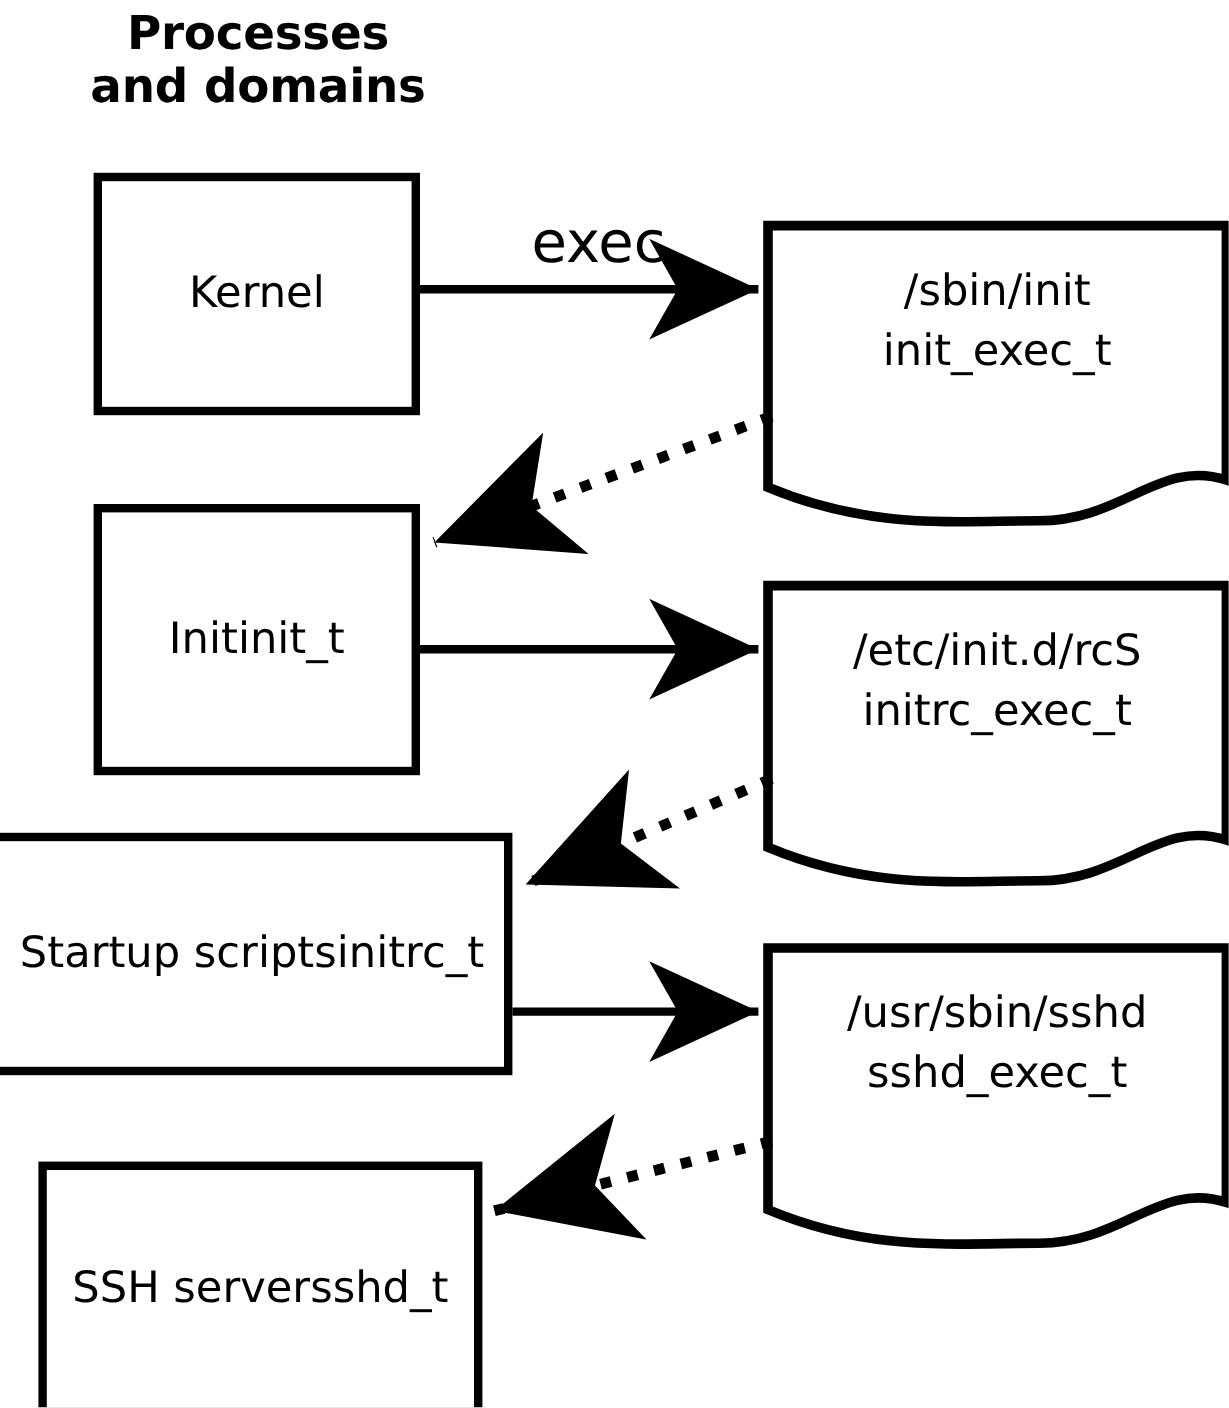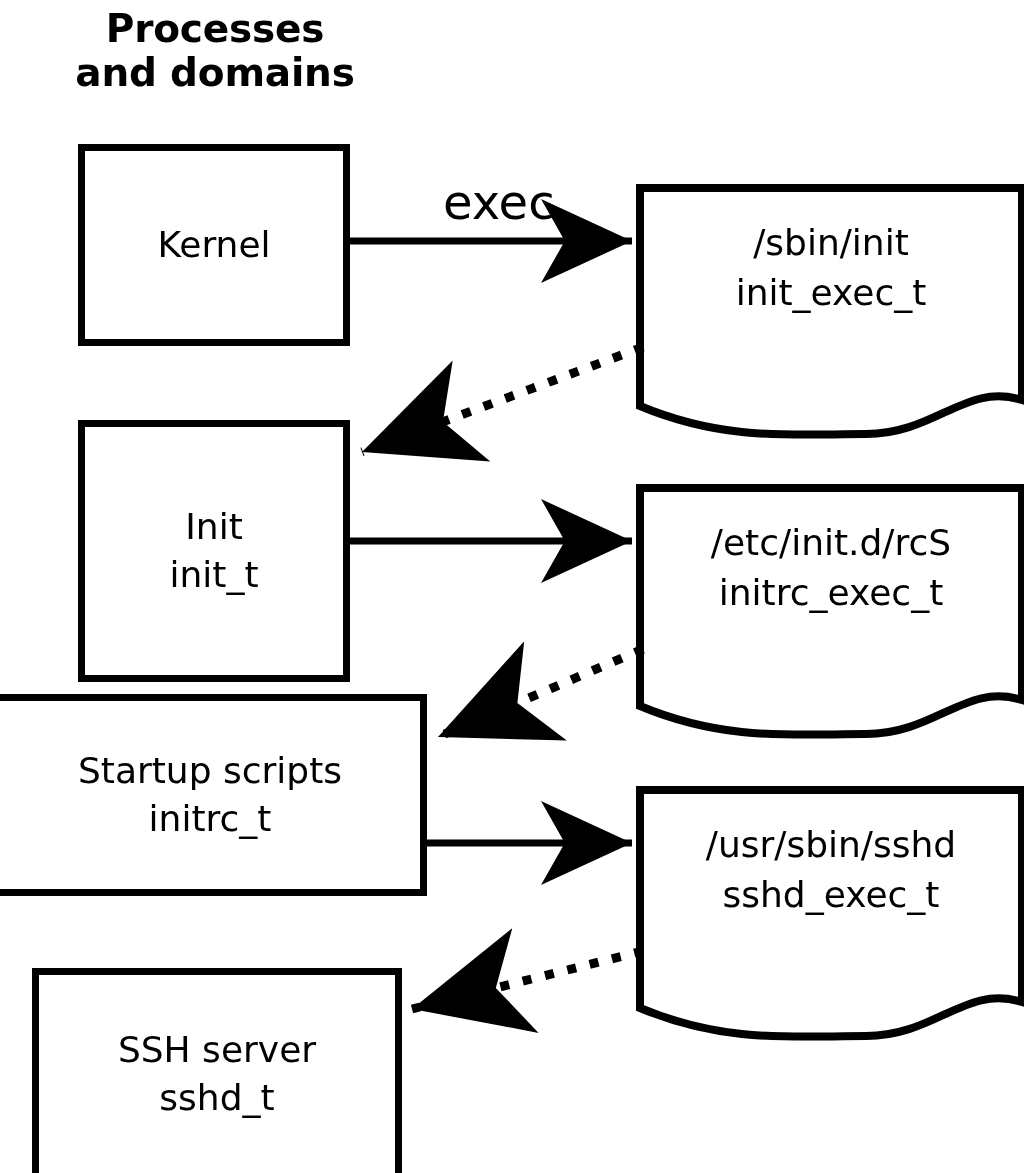--- a/index.html
+++ b/index.html
@@ -37,36 +37,35 @@
     left: 640px;
     top: 7px;
     width: 380px;
   }
   .proc-box {
     position: absolute;
     box-sizing: border-box;
     border: 7px solid #000000;
     background: #ffffff;
     display: flex;
-    flex-direction: column;
     align-items: center;
     justify-content: center;
     color: #000000;
     font-family: "DejaVu Sans", sans-serif;
     font-size: 36px;
     line-height: 48px;
     text-align: center;
   }
   .proc-box .line1,
   .proc-box .line2 {
     display: block;
     white-space: nowrap;
   }
   #box-kernel   { left: 78px;  top: 144px;  width: 272px; height: 202px; }
-  #box-init     { left: 78px;  top: 420px;  width: 272px; height: 262px; }
+  #box-init     { left: 78px;  top: 420px;  width: 272px; height: 226px; }
   #box-initrc   { left: -7px;  top: 694px;  width: 434px; height: 202px; }
   #box-sshd     { left: 32px;  top: 968px;  width: 370px; height: 212px; }
 
   .doc-shape {
     position: absolute;
   }
   .doc-shape svg {
     display: block;
     overflow: visible;
   }

